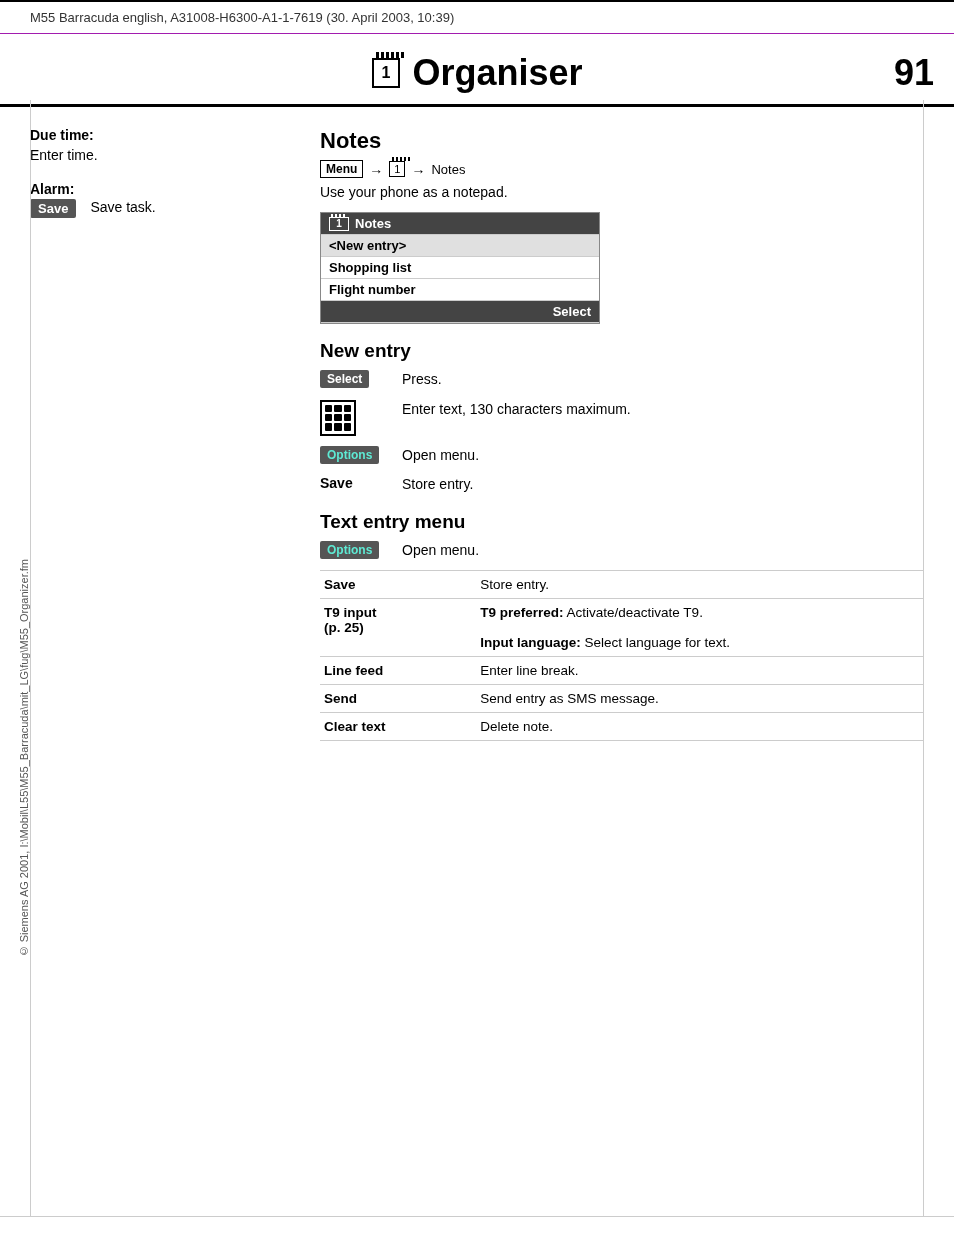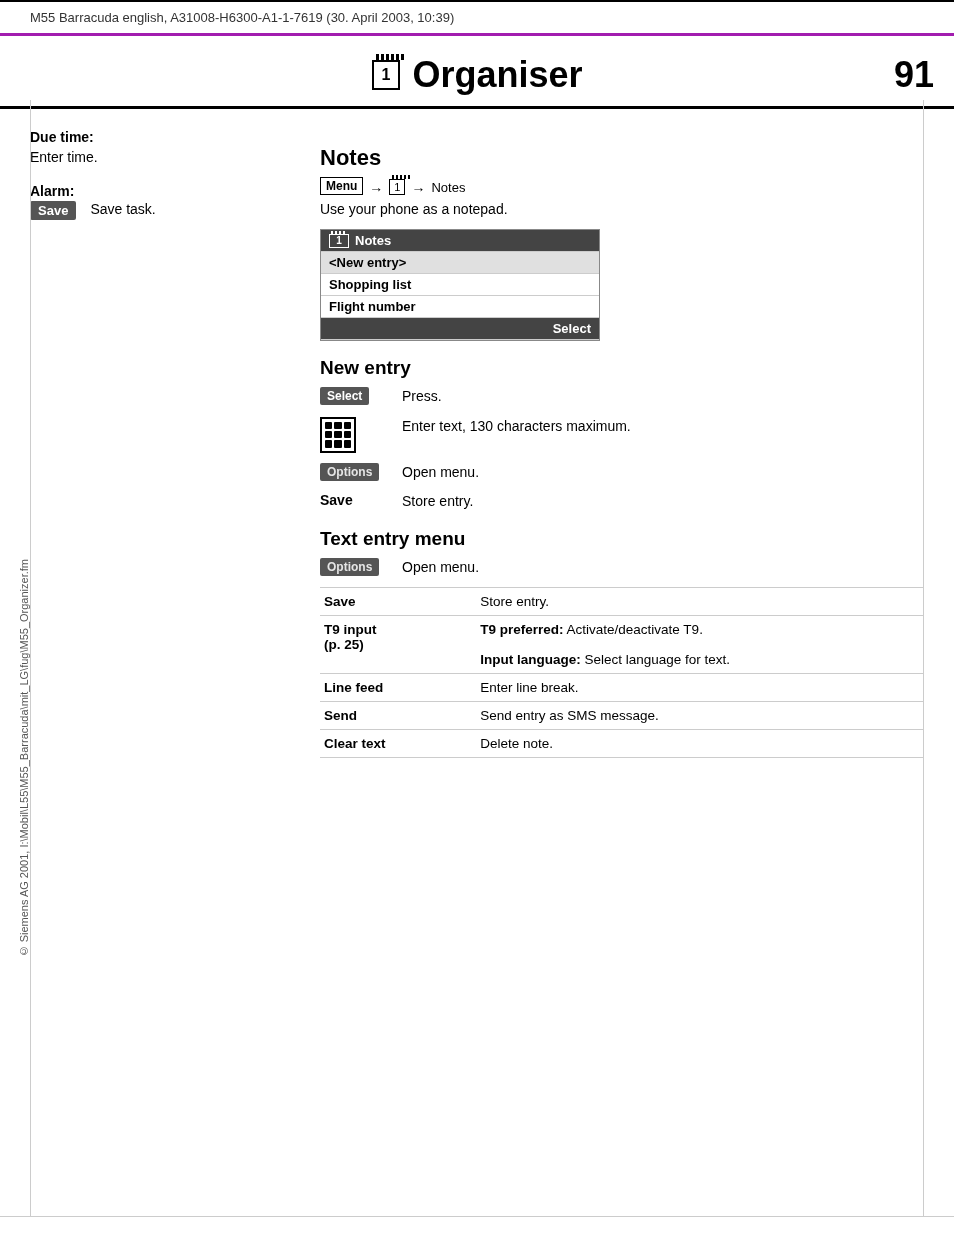--- a/index.html
+++ b/index.html
@@ -10,21 +10,21 @@
       background: #fff;
       font-family: Arial, Helvetica, sans-serif;
       font-size: 15px;
       color: #000;
       position: relative;
     }
 
     
     .top-bar {
       border-top: 2px solid #000;
-      border-bottom: 3px solid #a21caf;
+      border-bottom: 1px solid #a21caf;
       padding: 8px 30px;
       font-size: 13px;
       color: #333;
       display: flex;
       align-items: center;
     }
 
     
     .side-text {
       position: absolute;
@@ -130,32 +130,32 @@
       display: flex;
       align-items: flex-start;
       gap: 8px;
       margin-bottom: 10px;
       font-size: 14px;
     }
 
     
     .right-col {
       flex: 1;
-      padding-top: 36px;
+      padding-top: 21px;
     }
 
     .section-title {
       font-size: 22px;
       font-weight: bold;
       margin-bottom: 6px;
     }
 
     .nav-path {
       display: flex;
-      align-items: flex-end;
+      align-items: center;
       gap: 6px;
       font-size: 13px;
       margin-bottom: 6px;
     }
     .nav-menu-badge {
       border: 1.5px solid #000;
       background: #fff;
       font-weight: bold;
       font-size: 12px;
       padding: 1px 5px;
@@ -273,21 +273,21 @@
       background: #555;
       color: #fff;
       font-weight: bold;
       font-size: 12px;
       padding: 2px 7px;
       border-radius: 2px;
     }
     .options-badge {
       display: inline-block;
       background: #555;
-      color: #e5e5e5;
+      color: #5eead4;
       font-weight: bold;
       font-size: 12px;
       padding: 2px 7px;
       border-radius: 2px;
     }
     .save-label {
       font-weight: bold;
       font-size: 14px;
     }
 

